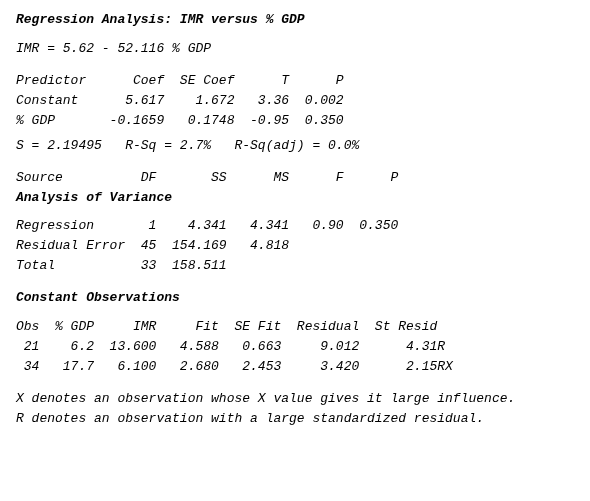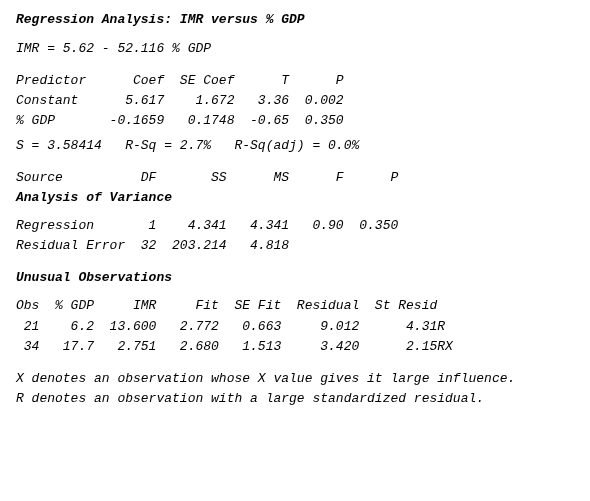--- a/index.html
+++ b/index.html
@@ -41,39 +41,40 @@
     <span class="section-title">Regression Analysis: IMR versus % GDP</span>
   </div>
 
   <div class="block">
     <div class="line">IMR = 5.62 - 52.116 % GDP</div>
   </div>
 
   <div class="block table-block">
     <div class="line">Predictor      Coef  SE Coef      T      P</div>
     <div class="line">Constant      5.617    1.672   3.36  0.002</div>
-    <div class="line">% GDP       -0.1659   0.1748  -0.65  0.350</div>
+    <div class="line">% GDP       -0.1659   0.1748  -0.95  0.350</div>
   </div>
 
   <div class="block">
-    <div class="line">S = 3.58414   R-Sq = 2.7%   R-Sq(adj) = 0.0%</div>
+    <div class="line">S = 2.19495   R-Sq = 2.7%   R-Sq(adj) = 0.0%</div>
   </div>
 
   <div class="block">
     <div class="line">Source          DF       SS      MS      F      P</div>
     <div class="line" style="font-weight:bold; margin-bottom:8px;">Analysis of Variance</div>
     <div class="line">Regression       1    4.341   4.341   0.90  0.350</div>
-    <div class="line">Residual Error  32  203.214   4.818</div>
+    <div class="line">Residual Error  45  154.169   4.818</div>
+    <div class="line">Total           33  158.511</div>
   </div>
 
   <div class="block">
-    <div class="line" style="font-weight:bold; margin-bottom:8px;">Unusual Observations</div>
+    <div class="line" style="font-weight:bold; margin-bottom:8px;">Constant Observations</div>
     <div class="line">Obs  % GDP     IMR     Fit  SE Fit  Residual  St Resid</div>
-    <div class="line"> 21    6.2  13.600   2.772   0.663     9.012      4.31R</div>
-    <div class="line"> 34   17.7   2.751   2.680   1.513     3.420      2.15RX</div>
+    <div class="line"> 21    6.2  13.600   4.588   0.663     9.012      4.31R</div>
+    <div class="line"> 34   17.7   6.100   2.680   2.453     3.420      2.15RX</div>
   </div>
 
   <div class="block">
     <div class="line">X denotes an observation whose X value gives it large influence.</div>
     <div class="line">R denotes an observation with a large standardized residual.</div>
   </div>
 
 </div>
 
 </body></html>

